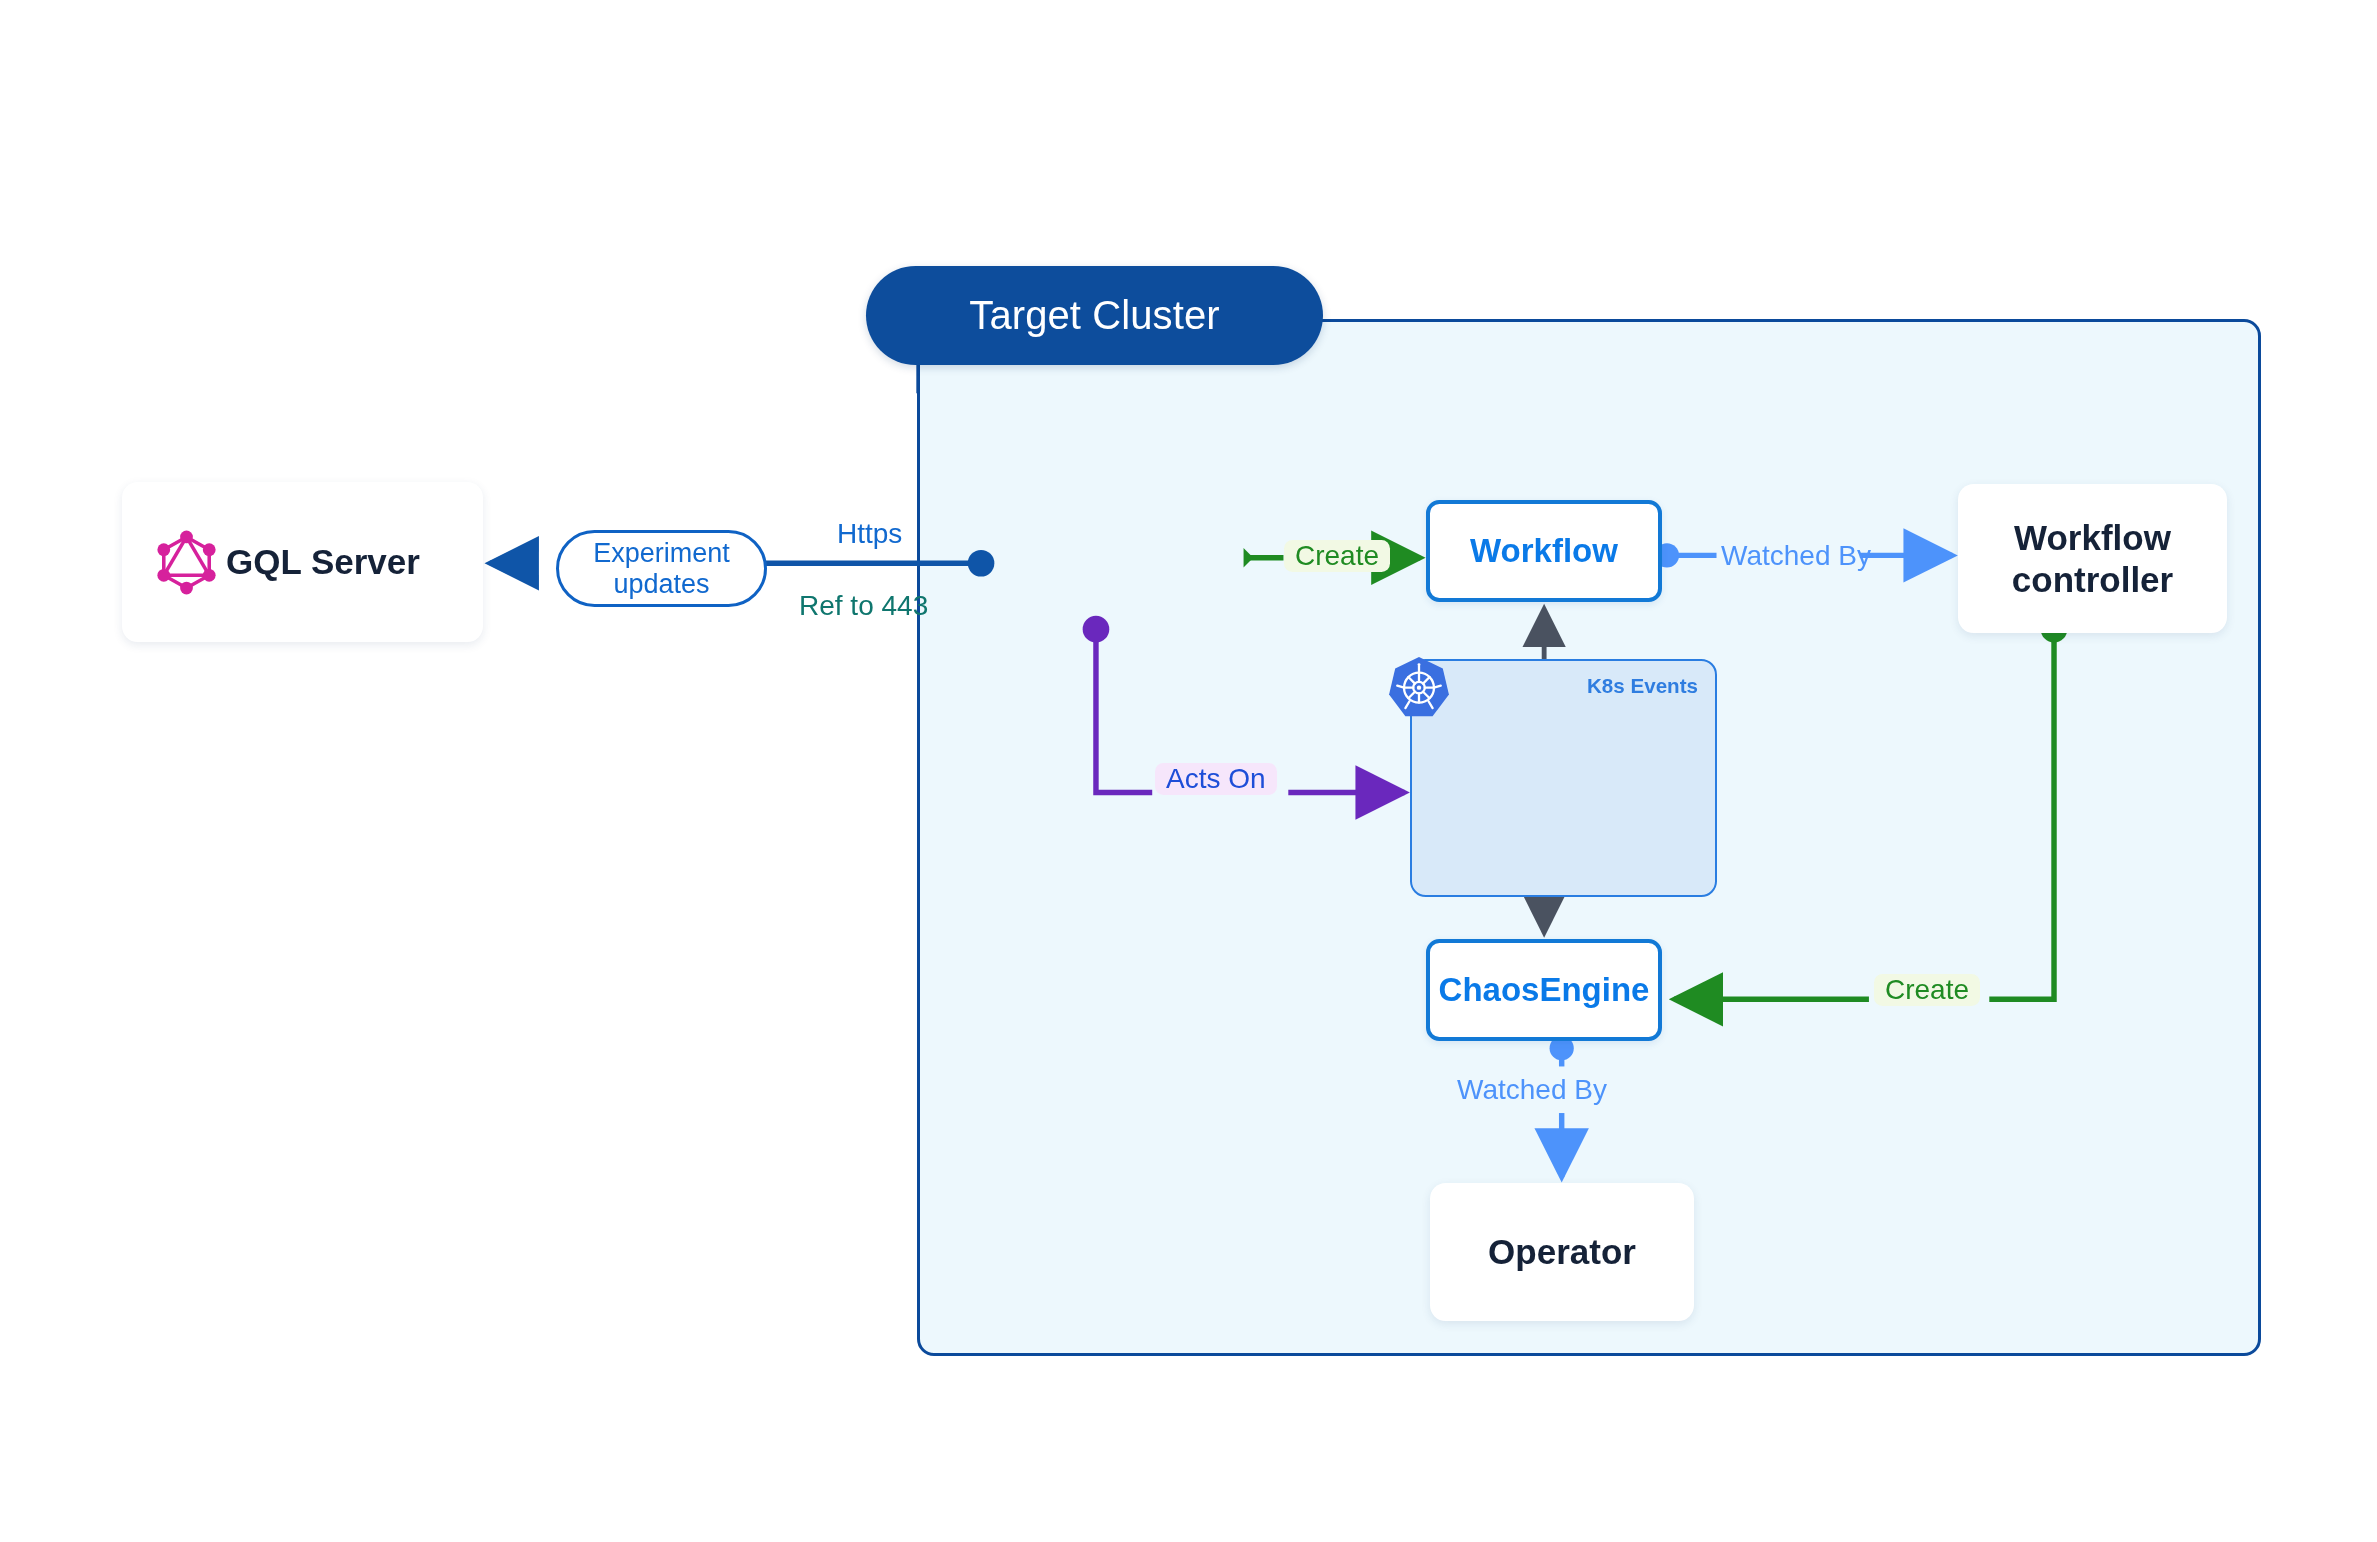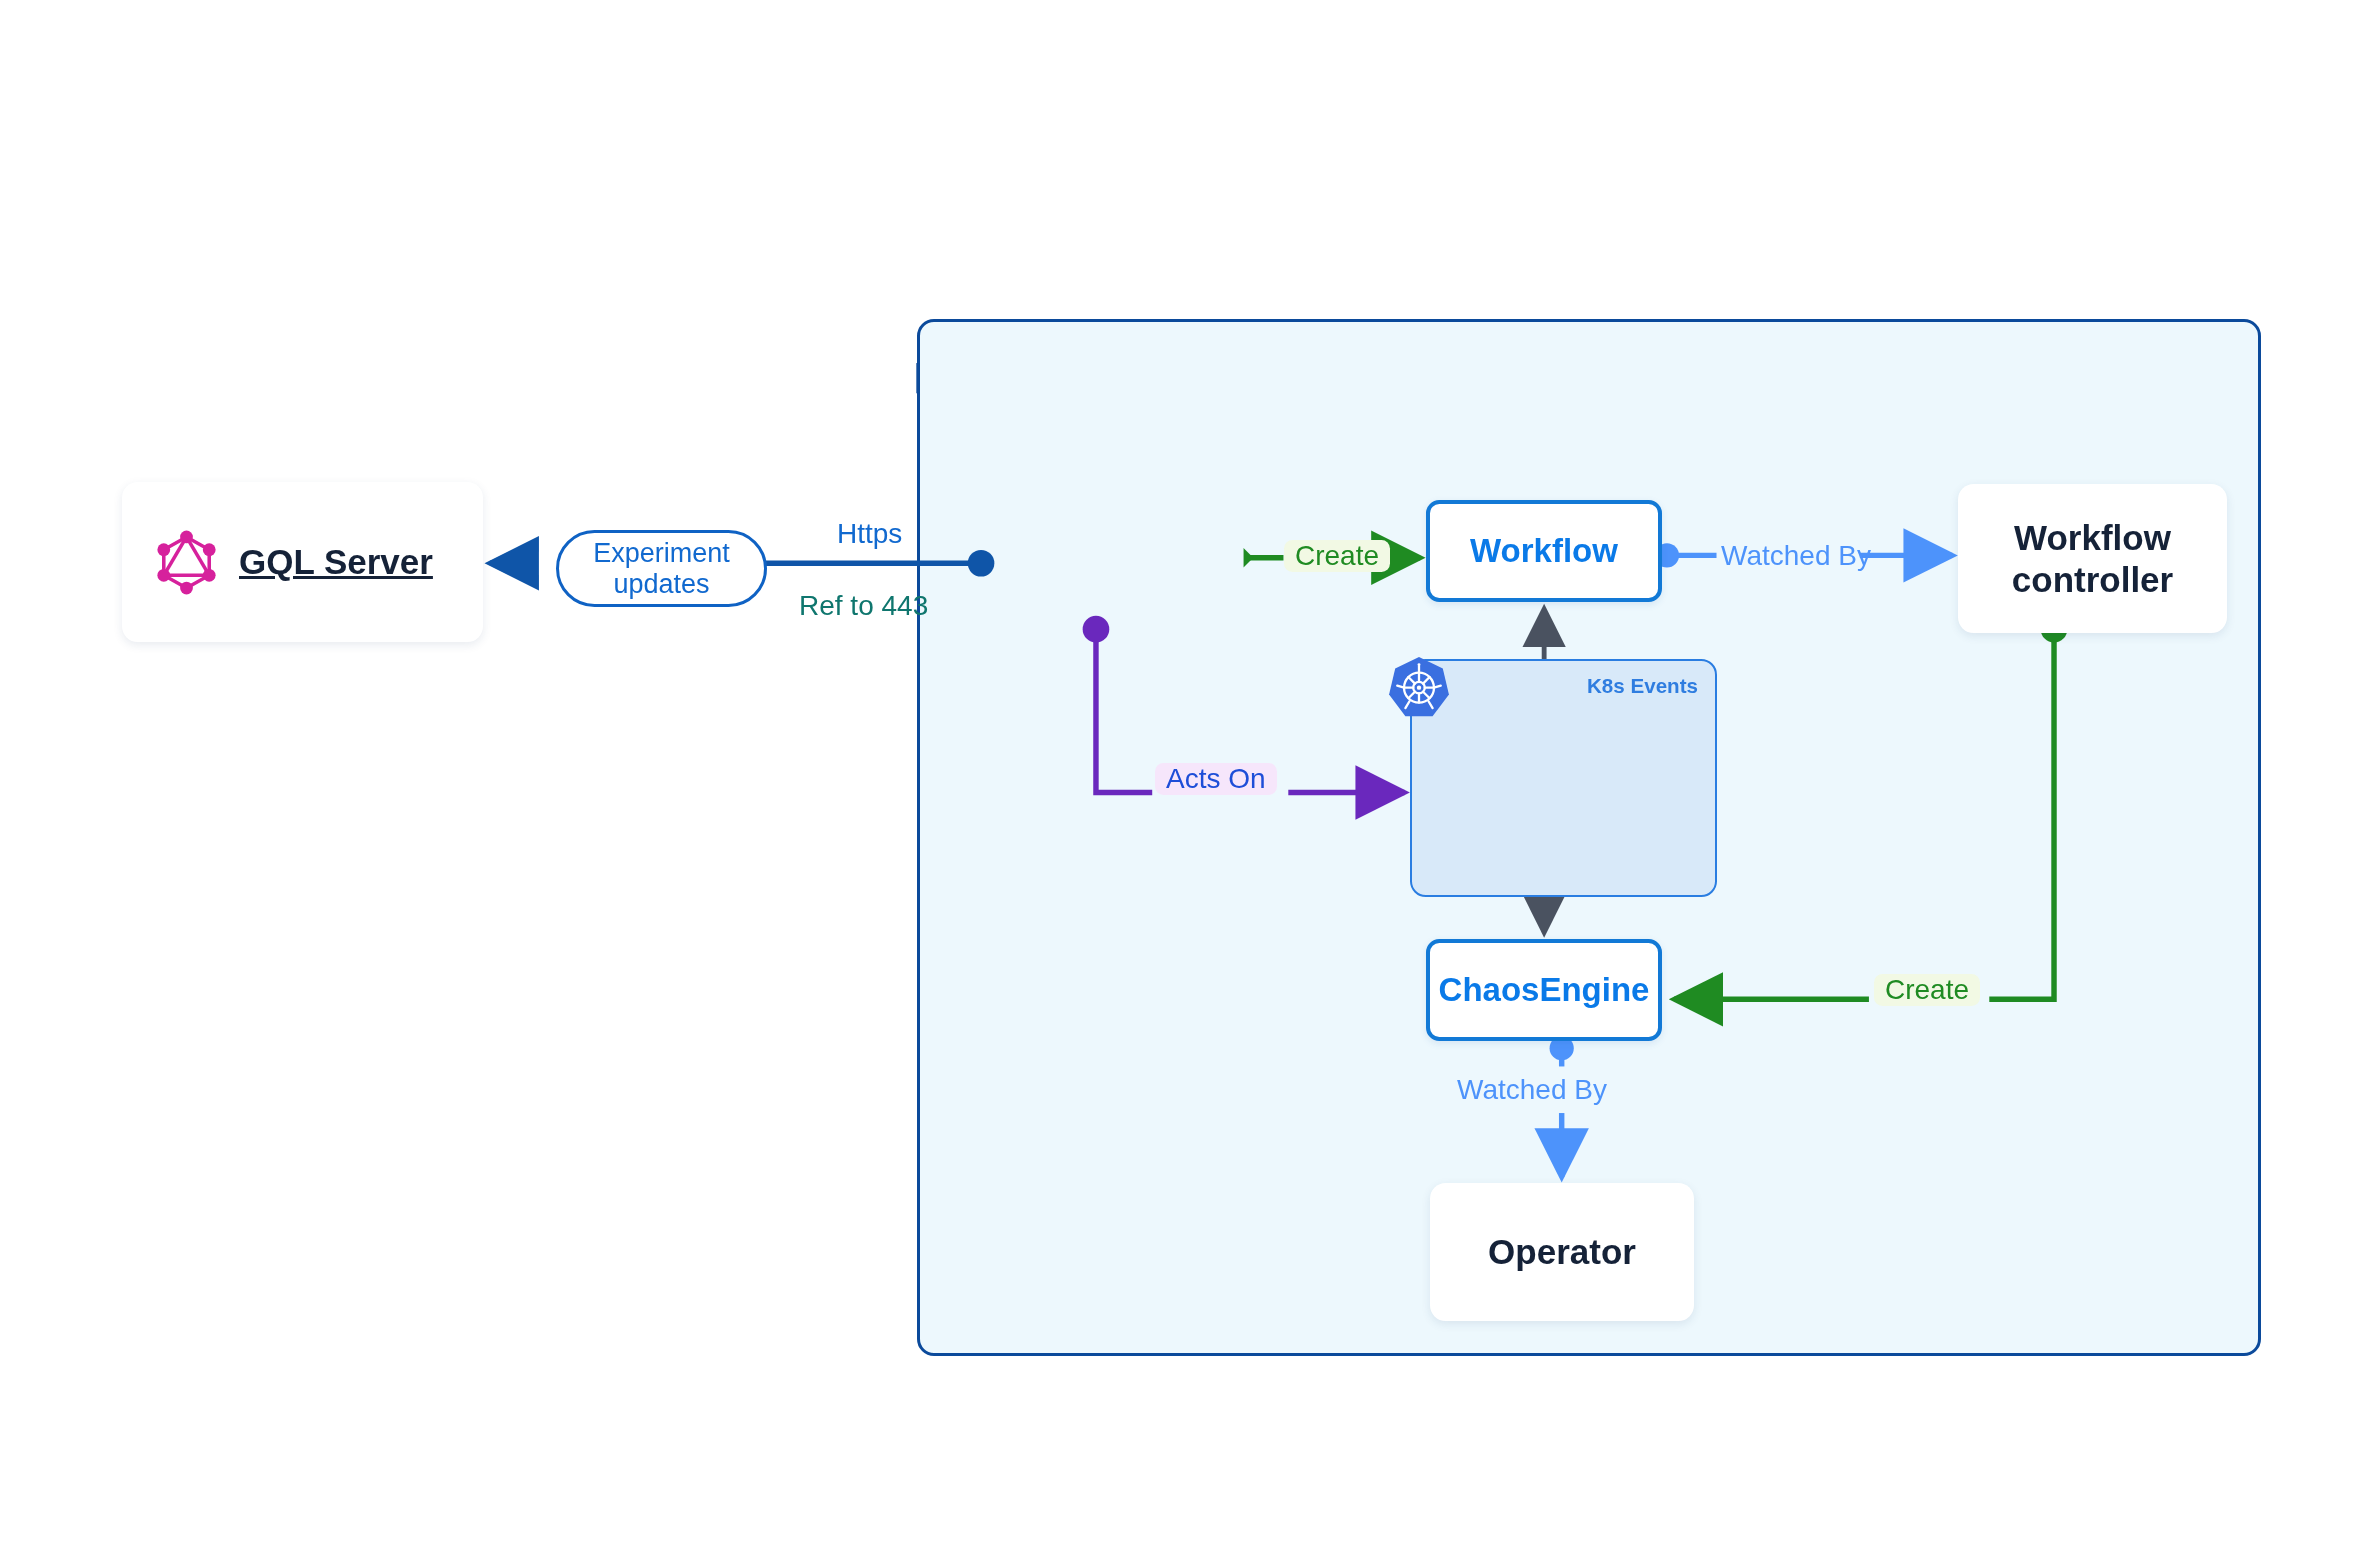--- a/index.html
+++ b/index.html
@@ -91,21 +91,21 @@
     text-align: center;
     line-height: 1.18;
   }
 
   #node-gql {
     left: 122px; top: 482px;
     width: 361px; height: 160px;
     justify-content: flex-start;
     padding-left: 29px;
   }
-  #node-gql .label { font-size: 35px; margin-left: 17px; text-decoration: underline; }
+  #node-gql .label { font-size: 35px; margin-left: 4px; }
 
   #node-subscriber { left: 986px; top: 484px; width: 255px; height: 148px; }
   #node-wfcontroller { left: 1958px; top: 484px; width: 269px; height: 149px; }
   #node-operator { left: 1430px; top: 1183px; width: 264px; height: 138px; }
 
   
   .bluebox {
     position: absolute;
     background: #ffffff;
     border: 4.2px solid #1279d6;
@@ -293,20 +293,23 @@
       <line x1="2582" y1="1728" x2="2582" y2="1763" stroke="#4d93fb" stroke-width="9"></line>
       <circle cx="2582" cy="1733" r="20" fill="#4d93fb"></circle>
       <line x1="2582" y1="1840" x2="2582" y2="1946" stroke="#4d93fb" stroke-width="9" marker-end="url(#ah-ltblue)"></line>
     </g>
 
     <g>
       <line x1="1518" y1="600" x2="1518" y2="650" stroke="#0b4a9b" stroke-width="6"></line>
     </g>
   </svg>
 
+  <div class="cluster-pill">
+    <span>Target Cluster</span>
+  </div>
 
   <div class="card" id="node-gql">
     <span style="display:inline-block;width:71px;height:71px;">
       <svg viewBox="0 0 100 100" width="71" height="71">
         <g stroke="#d6219c" stroke-width="5" fill="none">
           <line x1="50" y1="14" x2="18" y2="32"></line>
           <line x1="50" y1="14" x2="82" y2="32"></line>
           <line x1="18" y1="32" x2="18" y2="68"></line>
           <line x1="82" y1="32" x2="82" y2="68"></line>
           <line x1="18" y1="68" x2="50" y2="86"></line>

